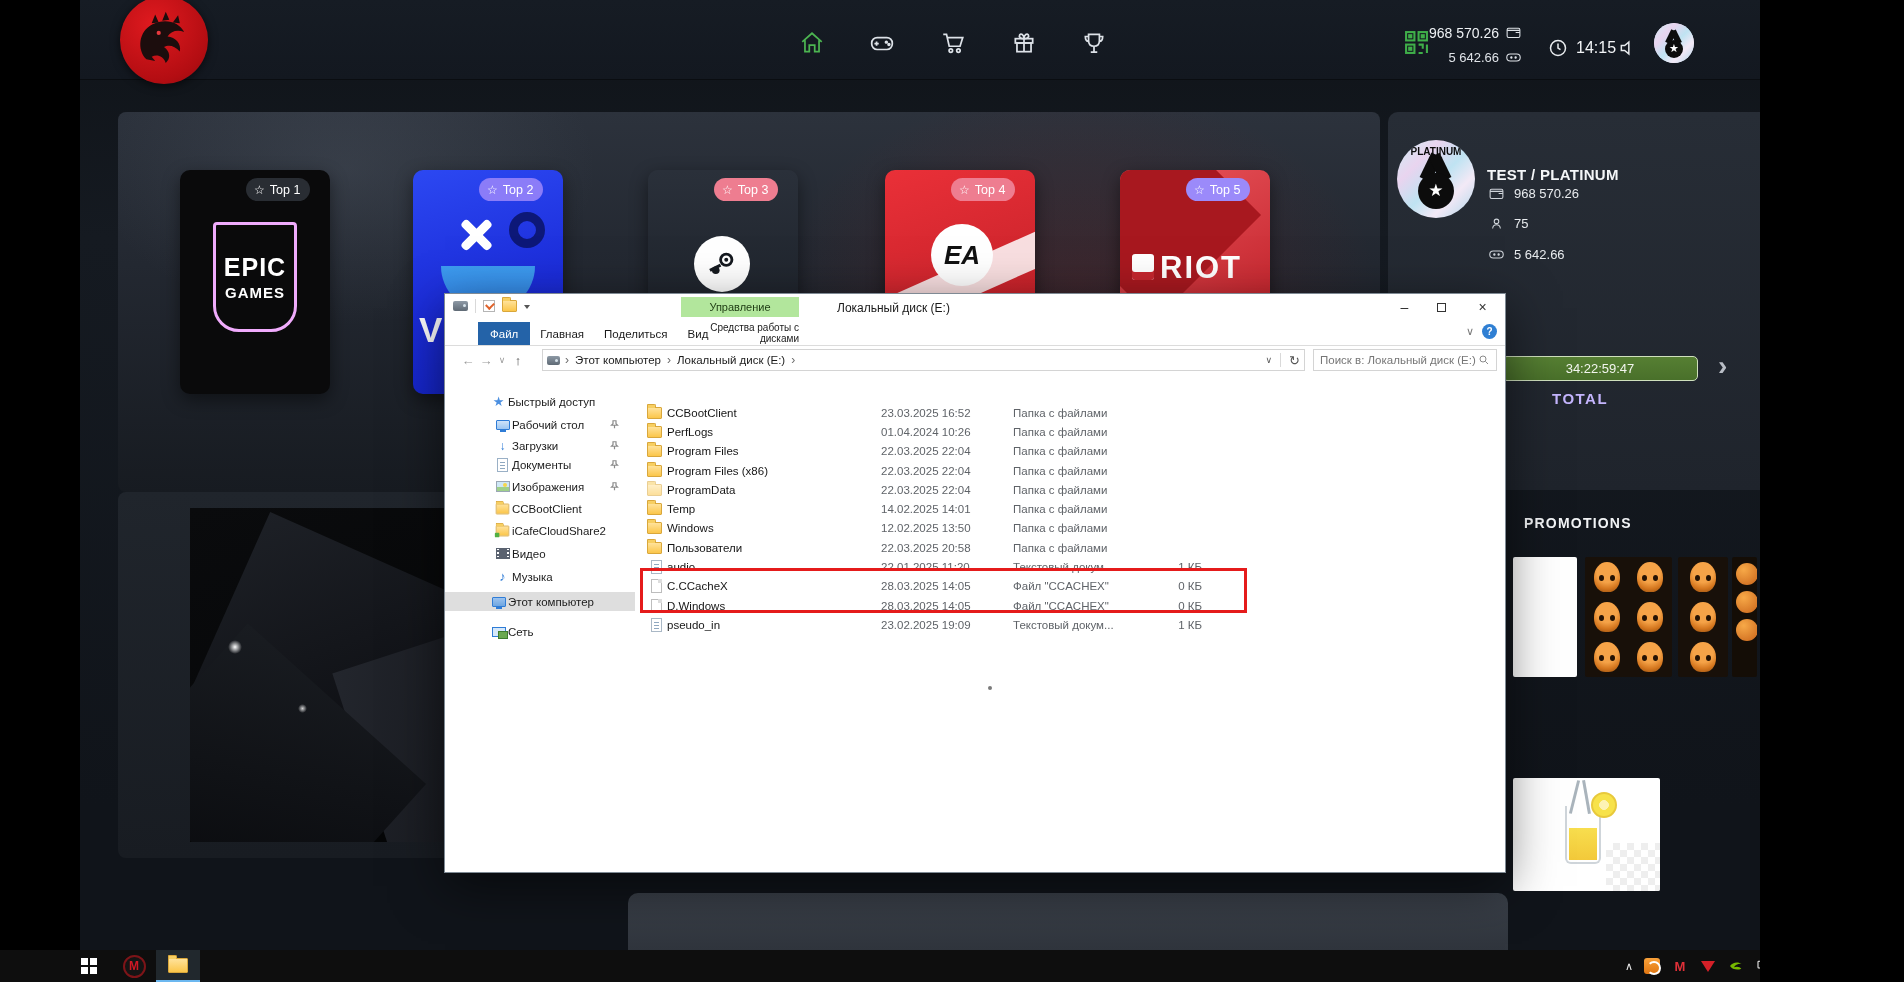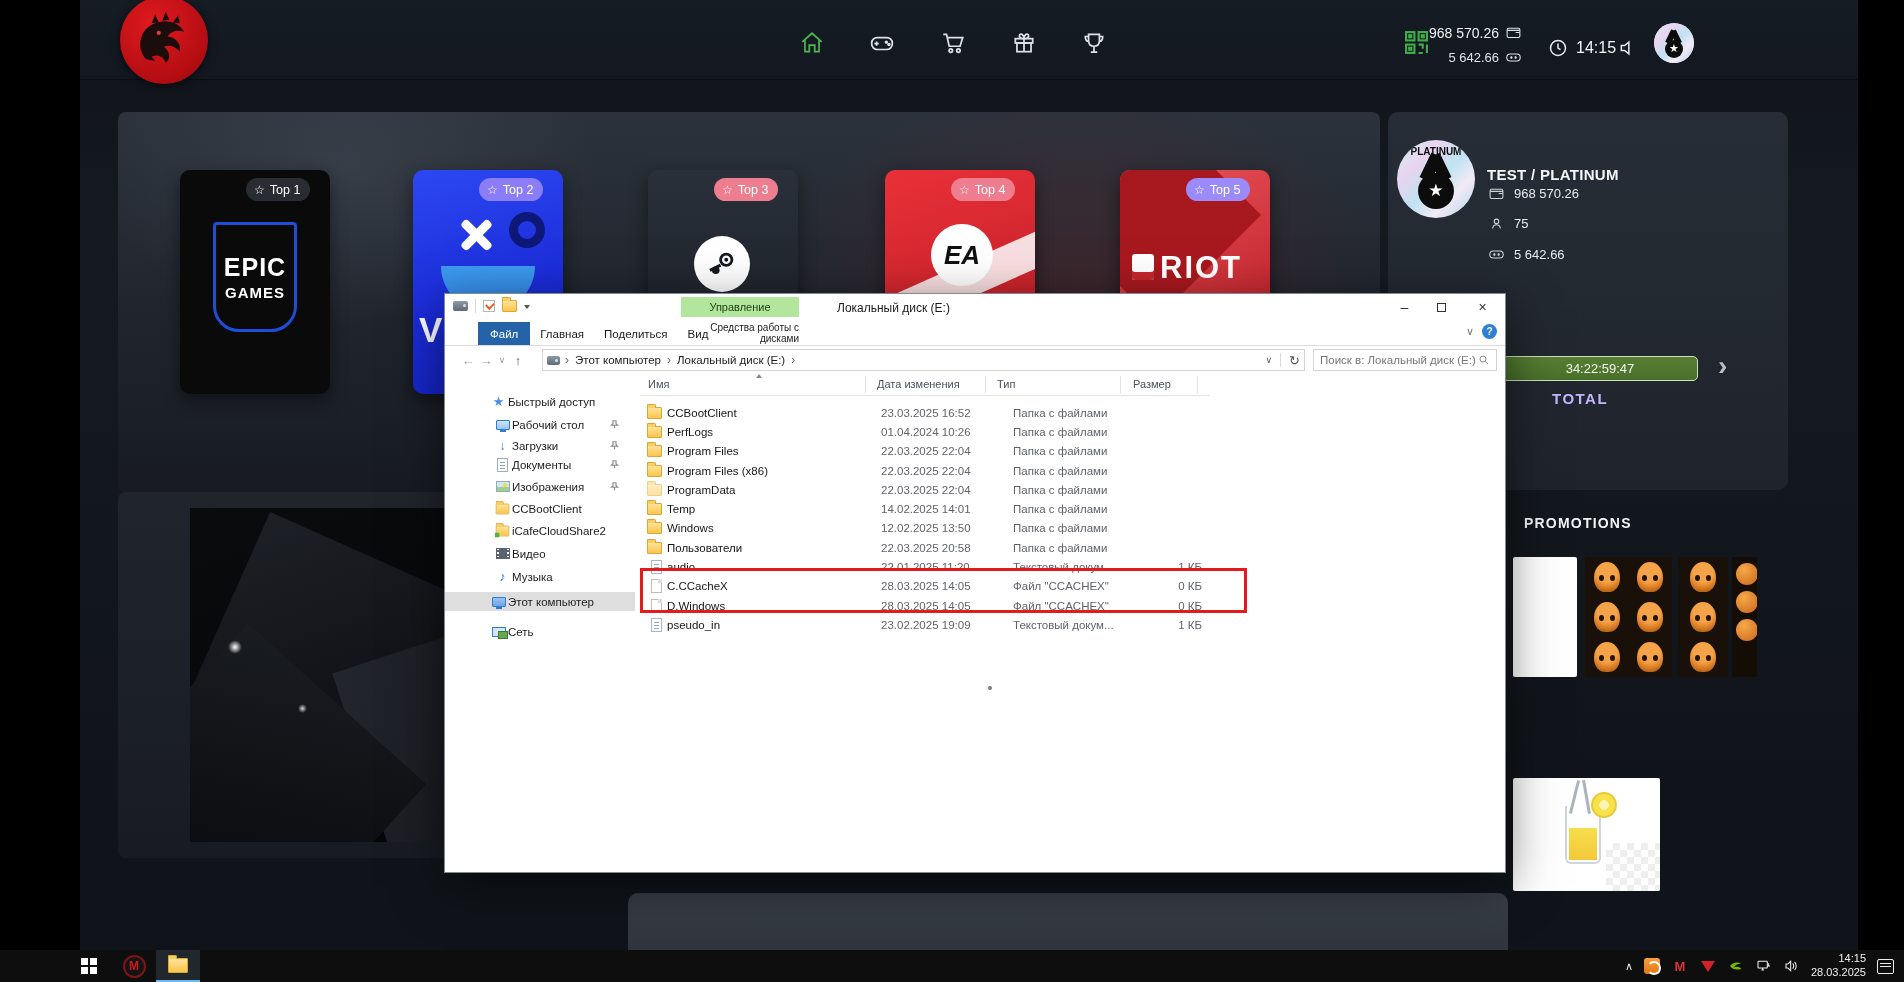--- a/index.html
+++ b/index.html
@@ -1,18 +1,18 @@
 <!DOCTYPE html>
 <html><head>
 <meta charset="utf-8">
 <style>
   * { margin:0; padding:0; box-sizing:border-box; }
   html,body { background:#000; }
   body { font-family:"Liberation Sans", sans-serif; }
-  #canvas { position:relative; width:1904px; height:982px; overflow:hidden; background:#000; }
+  #canvas { position:relative; width:1760px; height:982px; overflow:hidden; background:#000; }
   .abs { position:absolute; }
 
   
   .desktop { left:80px; top:0; width:1778px; height:950px;
     background:linear-gradient(180deg,#0f1318,#151a21 25%,#10141a 85%); }
   .topbar { left:80px; top:0; width:1778px; height:80px;
     background:linear-gradient(180deg,#161c24,#131820); border-bottom:1px solid #0a0d11; }
   .logo-circle { left:120px; top:-4px; width:88px; height:88px; border-radius:50%;
     background:radial-gradient(circle at 38% 32%, #e01a1f, #b30d12 70%, #8f0a0e); box-shadow:0 2px 10px rgba(0,0,0,.6); }
   .top-ico { width:28px; height:28px; top:29px; display:flex; align-items:center; justify-content:center; }
@@ -43,21 +43,21 @@
   .bottom-sheet { left:628px; top:893px; width:880px; height:57px; border-radius:10px 10px 0 0;
     background:linear-gradient(180deg,#3a4049,#30353d); }
 
   
   .card { top:170px; width:150px; height:224px; border-radius:10px; overflow:hidden;
     box-shadow:0 6px 18px rgba(0,0,0,.45); }
   .badge { position:absolute; left:66px; top:8px; height:23px; padding:0 10px 0 8px; border-radius:12px;
     display:flex; align-items:center; gap:5px; color:#fff; font-size:12.5px; white-space:nowrap; }
   .badge .bstar { font-size:12px; line-height:1; }
   .card-epic { background:#0a0a0b; left:180px; }
-  .epic-shield { position:absolute; left:33px; top:52px; width:84px; height:110px; border:3px solid #1d4ed8;
+  .epic-shield { position:absolute; left:33px; top:52px; width:84px; height:110px; border:3px solid #f0abfc;
     border-radius:4px 4px 26px 26px; display:flex; flex-direction:column; align-items:center; justify-content:center; gap:2px; }
   .epic-shield .l1 { color:#fff; font-size:25px; font-weight:900; letter-spacing:1px; }
   .epic-shield .l2 { color:#fff; font-size:15px; font-weight:900; letter-spacing:1px; }
   .card-vk { background:linear-gradient(165deg,#2c48f2 0%,#1b2cd9 55%,#1322c2 100%); left:413px; }
   .vk-x { position:absolute; left:44px; top:48px; width:34px; height:34px; }
   .vk-x::before,.vk-x::after { content:""; position:absolute; left:15px; top:-2px; width:9px; height:38px; background:#fff; border-radius:4px; }
   .vk-x::before { transform:rotate(45deg); } .vk-x::after { transform:rotate(-45deg); }
   .vk-o { position:absolute; left:96px; top:42px; width:36px; height:36px; border:9px solid #0d1878; border-radius:50%; }
   .vk-smile { position:absolute; left:28px; top:96px; width:94px; height:46px; border-radius:0 0 60px 60px;
     background:linear-gradient(180deg,#3d9bef,#2f7fe0); }
@@ -601,31 +601,20 @@
         <span class="lbl">Этот компьютер</span>
       </div>
       <div class="nav-item root" style="top:248px;">
         <span class="ic">
             <span class="net-ic"></span>
           </span>
         <span class="lbl">Сеть</span>
       </div>
     </div>
 
-    <div class="filehead">
-      <div class="sort-car"></div>
-      <span class="fh" style="left:8px;">Имя</span>
-      <span class="fh" style="left:237px;">Дата изменения</span>
-      <span class="fh" style="left:357px;">Тип</span>
-      <span class="fh" style="left:493px;">Размер</span>
-      <span class="fh-sep" style="left:225px;"></span>
-      <span class="fh-sep" style="left:345px;"></span>
-      <span class="fh-sep" style="left:480px;"></span>
-      <span class="fh-sep" style="left:557px;"></span>
-    </div>
 
     <div class="rows">
       <div class="frow">
         <span class="icell">
             <span class="fold"></span>
           </span>
         <span class="name">CCBootClient</span>
           <span class="meta">23.03.2025 16:52</span>
         <span class="meta">Папка с файлами</span>
           <span class="size"></span>

